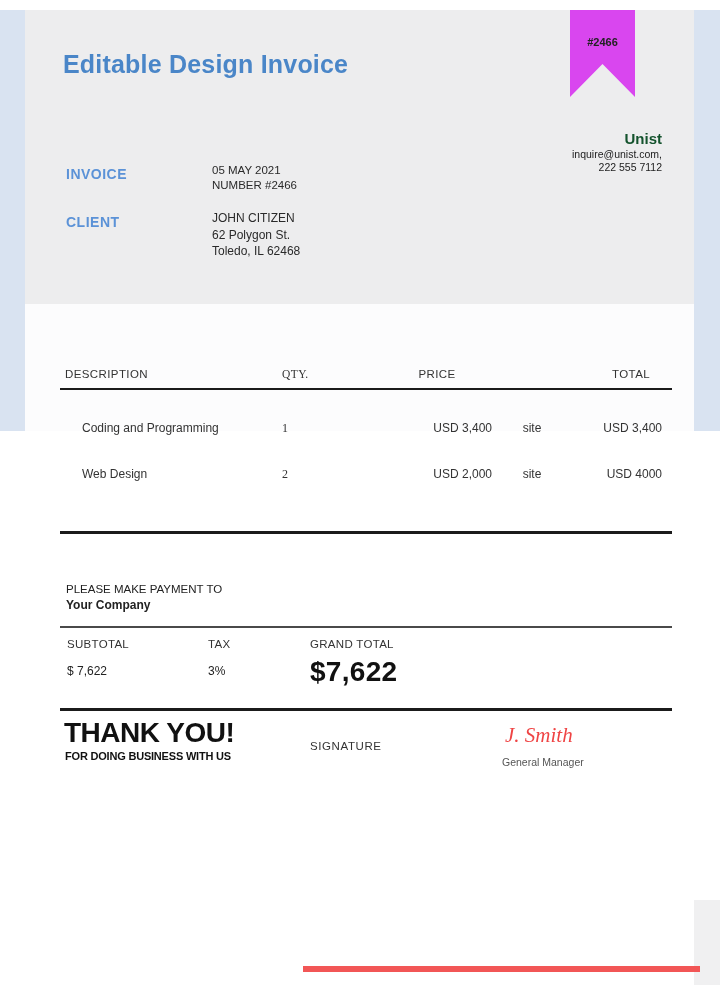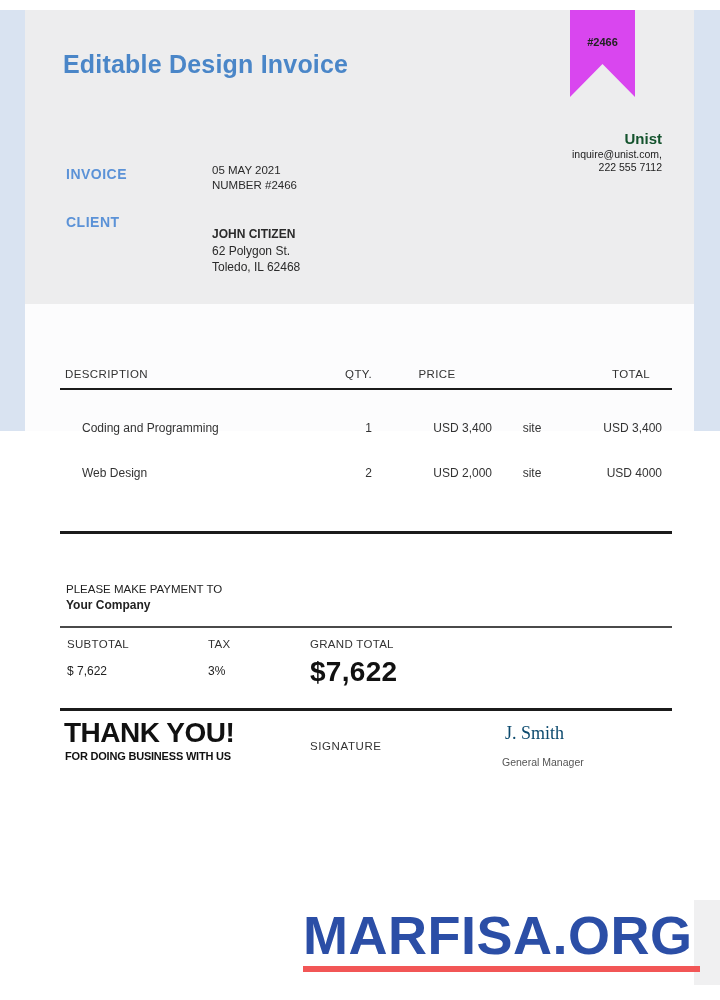--- a/index.html
+++ b/index.html
@@ -20,32 +20,32 @@
             text-align: center; padding-top: 26px; font-size: 11px; font-weight: bold; color: #222; }
 
   .title { position: absolute; left: 63px; top: 50px; font-size: 25px; font-weight: bold; color: #4a86c8; letter-spacing: 0.2px; }
 
   
   .meta-label { position: absolute; left: 66px; font-size: 14px; font-weight: bold; color: #5b92d7; letter-spacing: 0.5px; }
   .lbl-invoice { top: 166px; }
   .lbl-client  { top: 214px; }
   .date-block   { position: absolute; left: 212px; top: 163px; font-size: 11.5px; line-height: 15px; color: #2a2a2a; }
   .client-block { position: absolute; left: 212px; top: 210px; font-size: 12px; line-height: 16.5px; color: #2a2a2a; }
-  .client-block .name { font-weight: bold; margin-top: 16px; }
+  .client-block .name { font-weight: normal; }
 
   .company-block { position: absolute; right: 58px; top: 130px; text-align: right; }
   .company-block .co-name { font-size: 15px; font-weight: bold; color: #14532d; line-height: 18px; }
   .company-block .co-line { font-size: 10.5px; line-height: 13px; color: #222; }
 
   
   .inv-table { position: absolute; left: 60px; top: 356px; width: 612px; }
   .t-row { display: grid; grid-template-columns: 222px 90px 130px 60px 110px; align-items: baseline; }
   .t-head { font-size: 11.5px; color: #333; letter-spacing: 0.4px; padding-bottom: 8px; border-bottom: 2px solid #1b1b1b; }
   .c-desc  { padding-left: 5px; }
-  .c-qty   { text-align: right; }
+  .c-qty   { text-align: left; font-family: Liberation Serif, serif; }
   .c-price { text-align: center; }
   .c-unit  { text-align: center; }
   .c-total { text-align: right; padding-right: 22px; margin-top: 12px; }
   .t-body .t-row { font-size: 12px; color: #333; margin-top: 19px; }
   .t-body .c-desc  { padding-left: 22px; }
   .t-body .c-price { text-align: right; padding-right: 10px; }
   .t-body .c-total { text-align: right; padding-right: 10px; }
 
   .hr { position: absolute; left: 60px; width: 612px; background: #1b1b1b; }
   .hr-table-bottom { top: 531px; height: 3px; }
@@ -59,21 +59,21 @@
   
   .totals { position: absolute; left: 67px; top: 638px; display: grid; grid-template-columns: 141px 102px auto; }
   .totals .t-lbl { font-size: 11.5px; color: #333; letter-spacing: 0.3px; }
   .totals .t-val { font-size: 12px; color: #222; margin-top: 14px; }
   .totals .t-val-grand { font-size: 28px; font-weight: bold; color: #111; margin-top: 6px; letter-spacing: 0.3px; }
 
   
   .thanks { position: absolute; left: 64px; top: 717px; font-size: 28px; font-weight: bold; color: #111; letter-spacing: -0.5px; }
   .thanks-sub { position: absolute; left: 65px; top: 750px; font-size: 11px; font-weight: bold; color: #111; letter-spacing: -0.2px; }
   .signature-label { position: absolute; left: 310px; top: 740px; font-size: 11.5px; color: #333; letter-spacing: 0.6px; }
-  .signature-name { position: absolute; left: 505px; top: 723px; font-family: "Liberation Serif", serif; font-size: 18px; color: #0c4a6e; }
+  .signature-name { position: absolute; left: 505px; top: 723px; font-family: "Liberation Serif", serif; font-size: 21px; color: #ef4444; font-style: italic; }
   .signature-title { position: absolute; left: 502px; top: 756px; font-size: 10.5px; color: #555; }
 
   
   .contact-line { position: absolute; left: 60px; top: 836px; width: 612px; text-align: center;
                   font-size: 10.5px; font-weight: bold; color: #16162e; }
   .contact-line span { margin: 0 5px; }
   .contact-line .sep { color: #33335a; font-weight: normal; margin: 0 7px; }
 
   
   .logo { position: absolute; left: 303px; top: 906px; font-size: 54px; font-weight: bold; color: #2b4ea6;
@@ -168,16 +168,15 @@
 
   <div class="hr hr-totals-bot"></div>
 
   <div class="thanks">THANK YOU!</div>
   <div class="thanks-sub">FOR DOING BUSINESS WITH US</div>
   <div class="signature-label">SIGNATURE</div>
   <div class="signature-name">J. Smith</div>
   <div class="signature-title">General Manager</div>
 
 
-  <div class="logo">MARFISA.ORG</div>
   <div class="logo-underline"></div>
 
 </div>
 
 </body></html>

